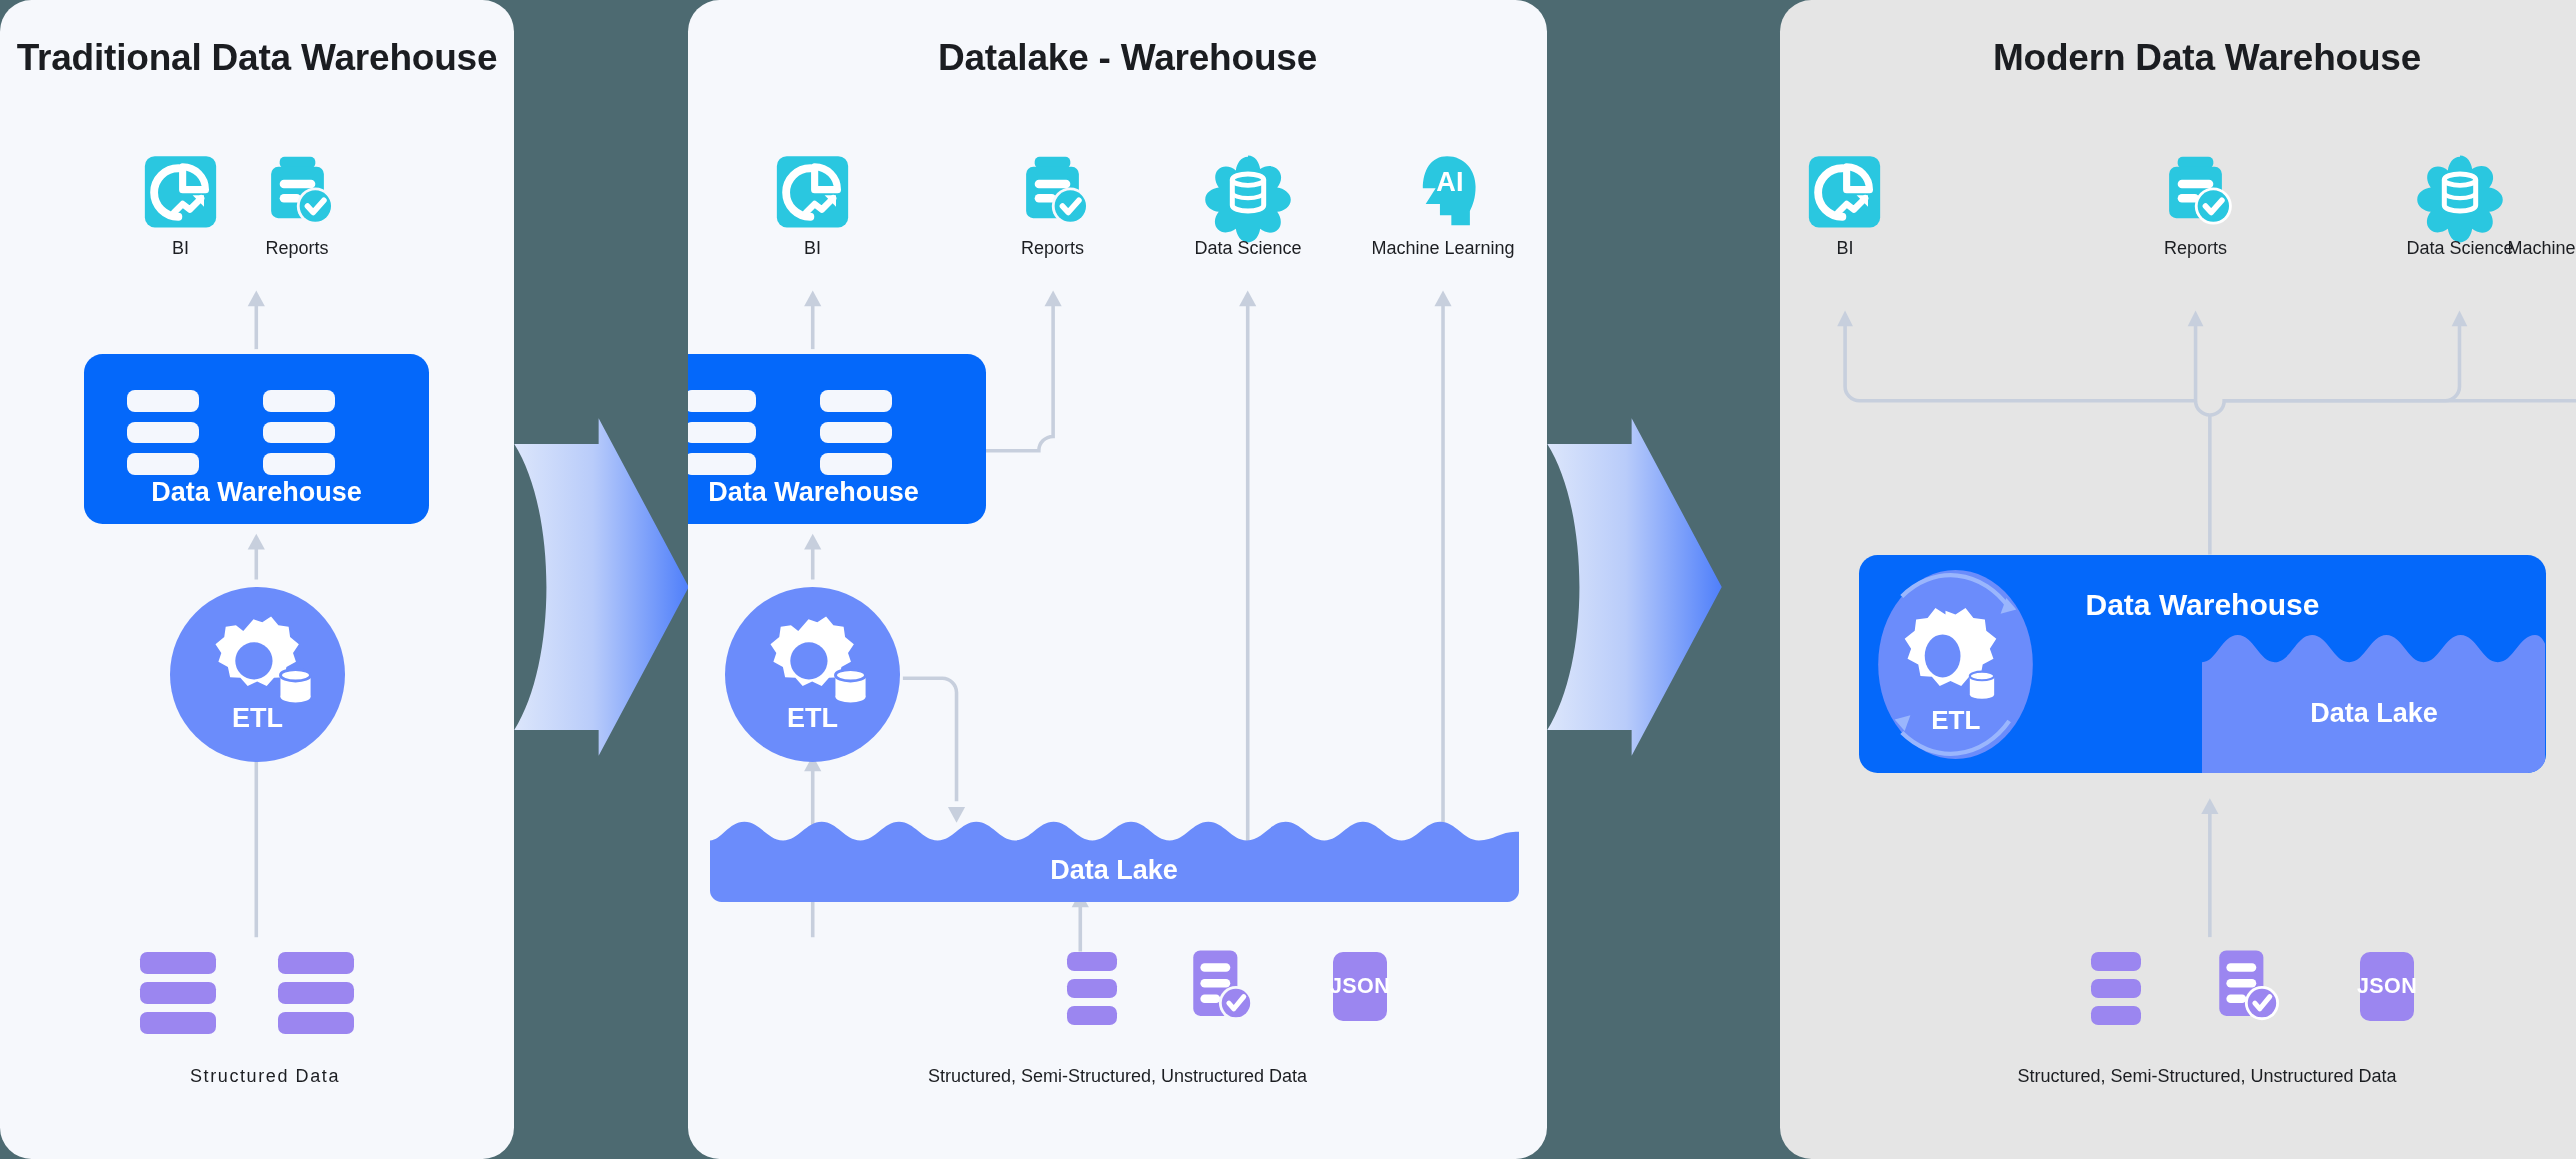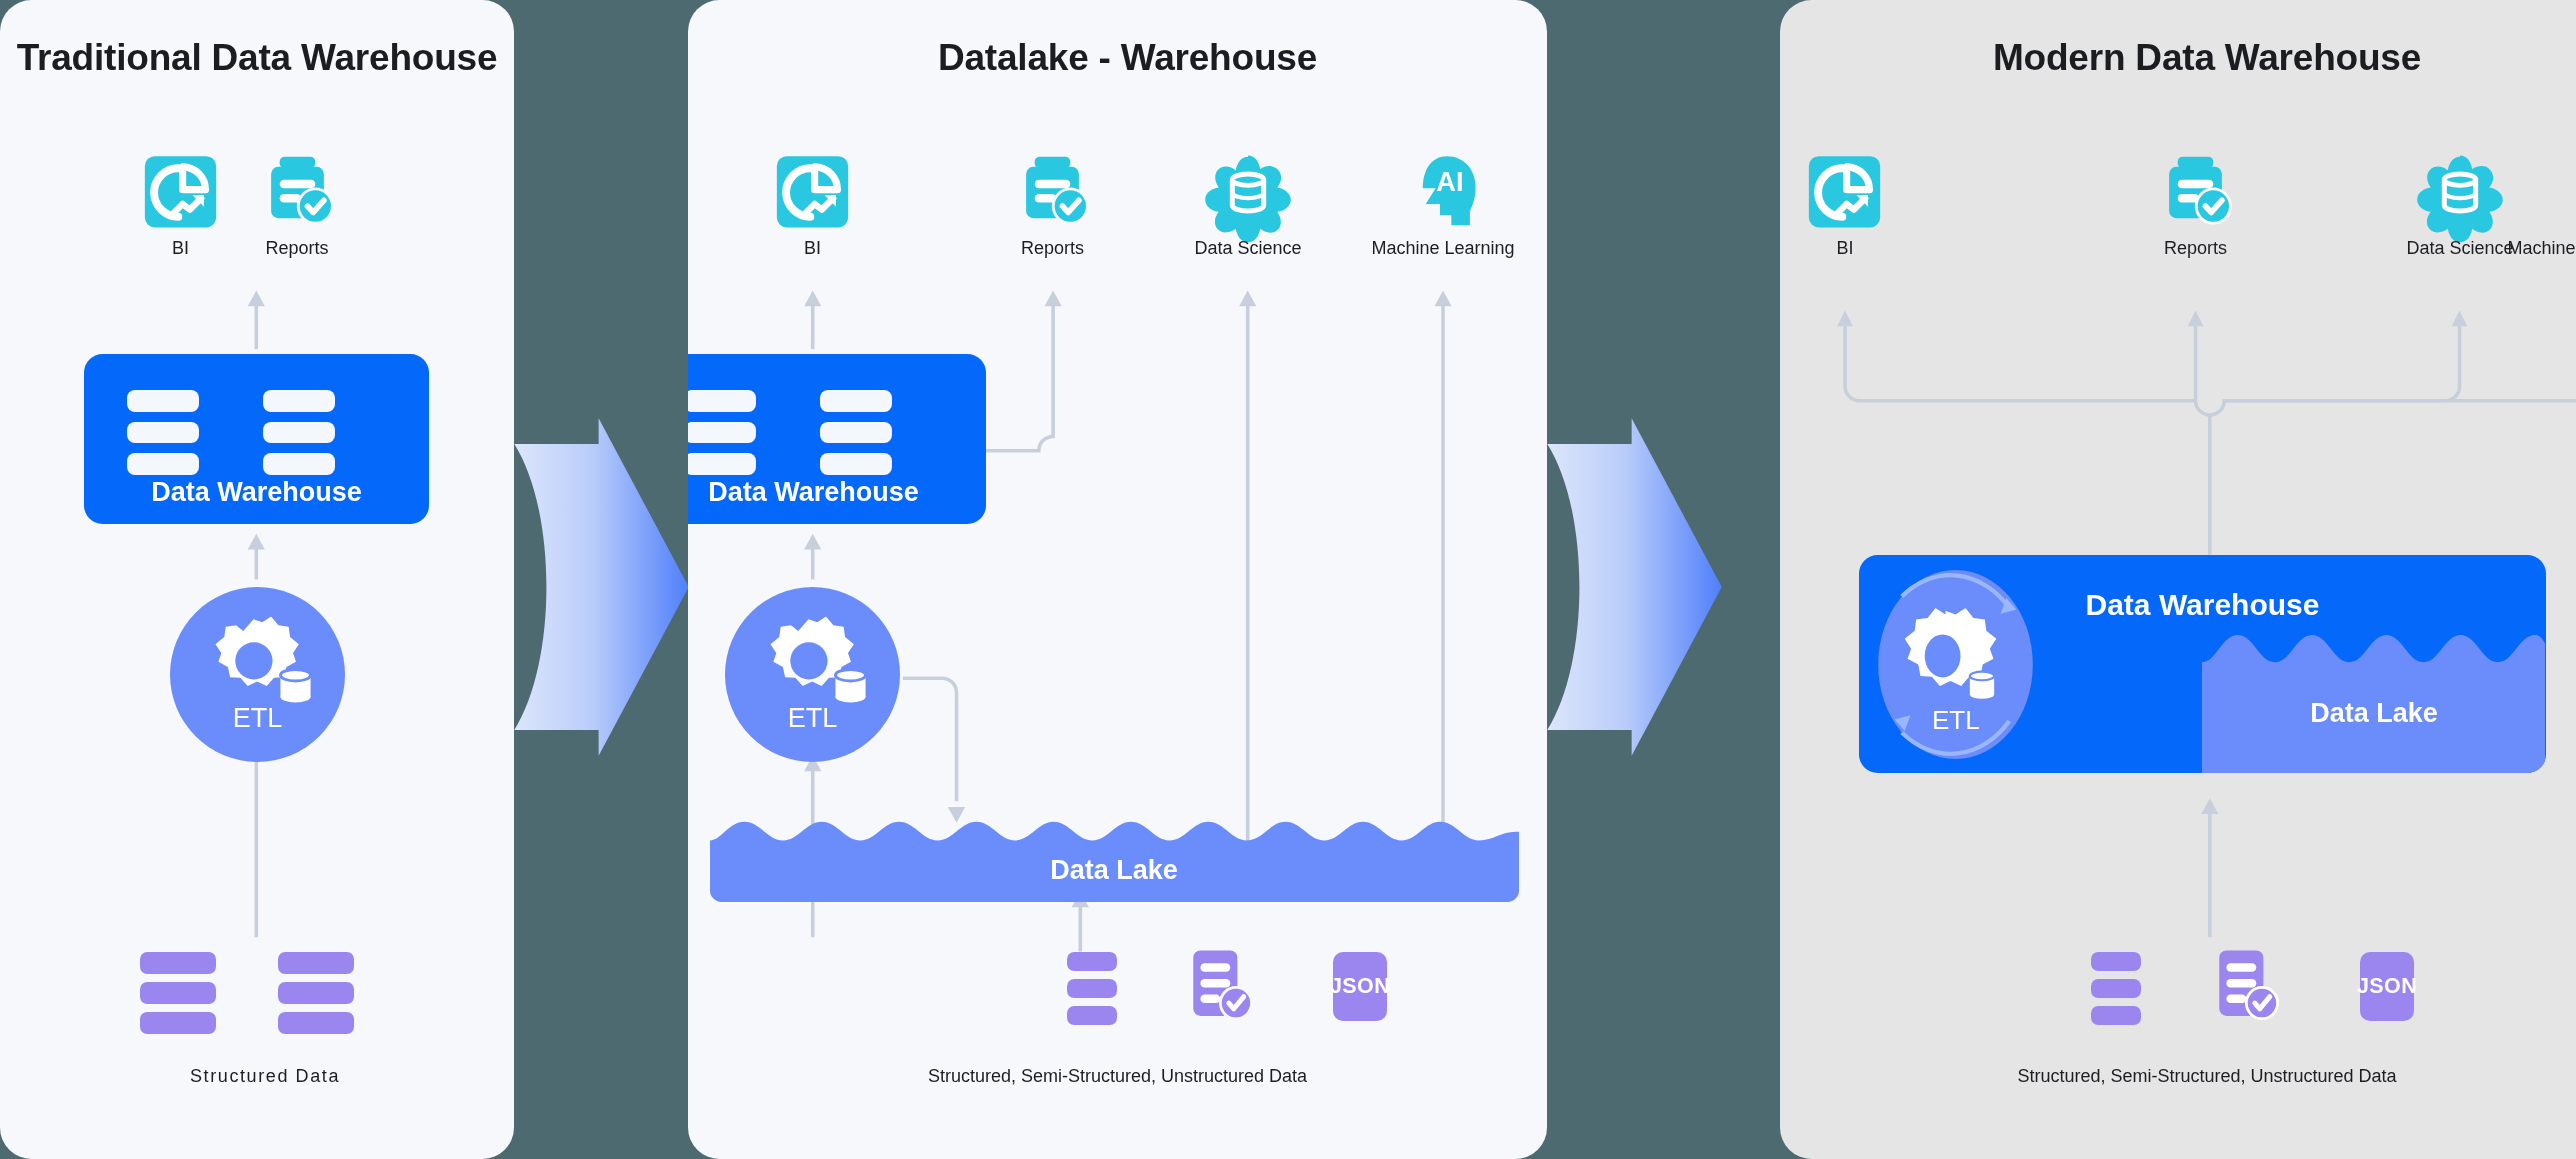--- a/index.html
+++ b/index.html
@@ -63,21 +63,21 @@
     position: absolute;
     background: #6b8cfb;
     border-radius: 50%;
   }
   .etl-text {
     position: absolute;
     left: 0; right: 0;
     text-align: center;
     color: #ffffff;
     font-size: 27px;
-    font-weight: 400;
+    font-weight: 700;
   }
 
   
   .purple-bars { position: absolute; display: flex; flex-direction: column; gap: 8.6px; }
   .pbar { background: #9b86f0; border-radius: 7.2px; }
   .json-chip {
     position: absolute;
     background: #9b86f0;
     border-radius: 10px;
     color: #ffffff;

